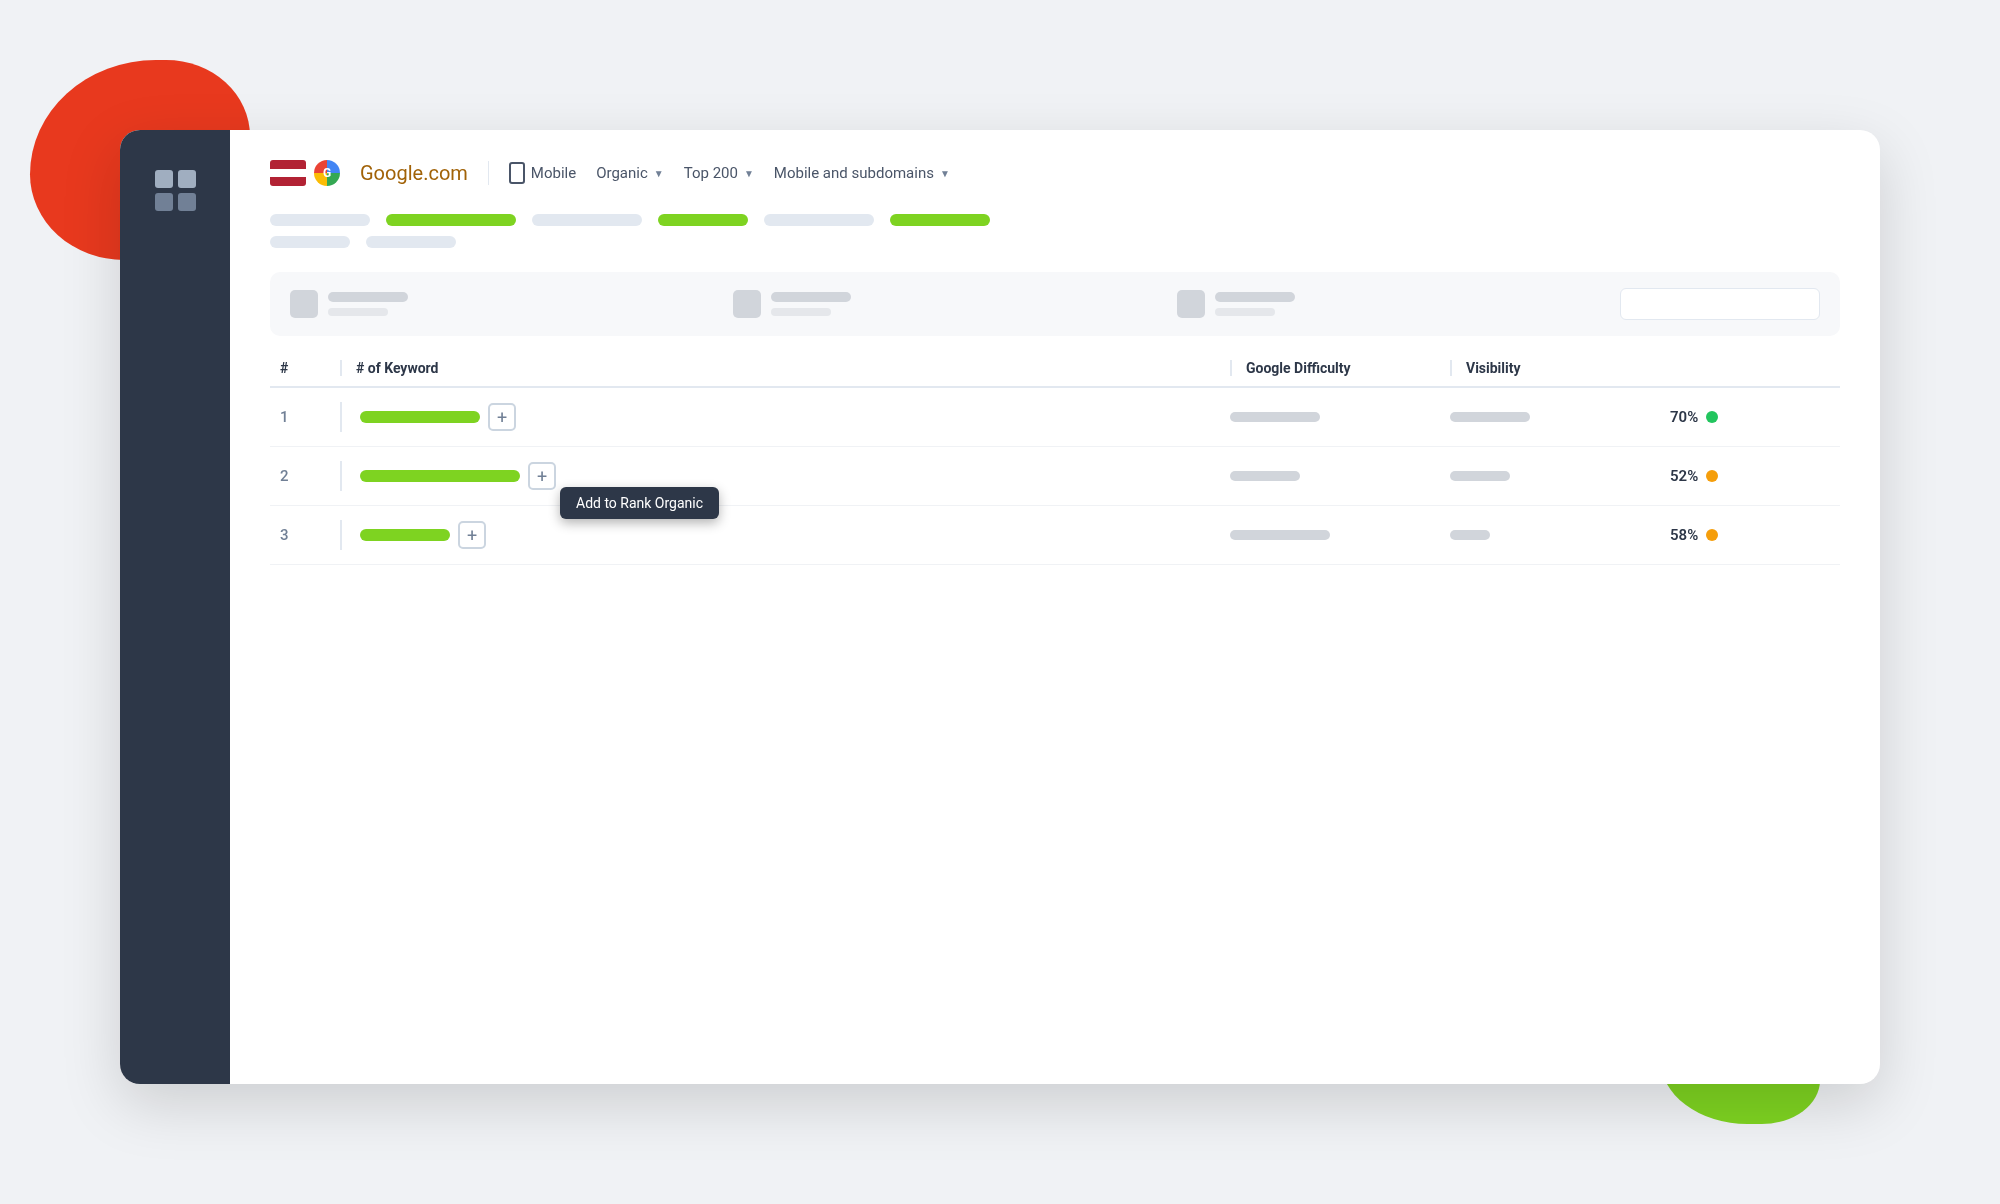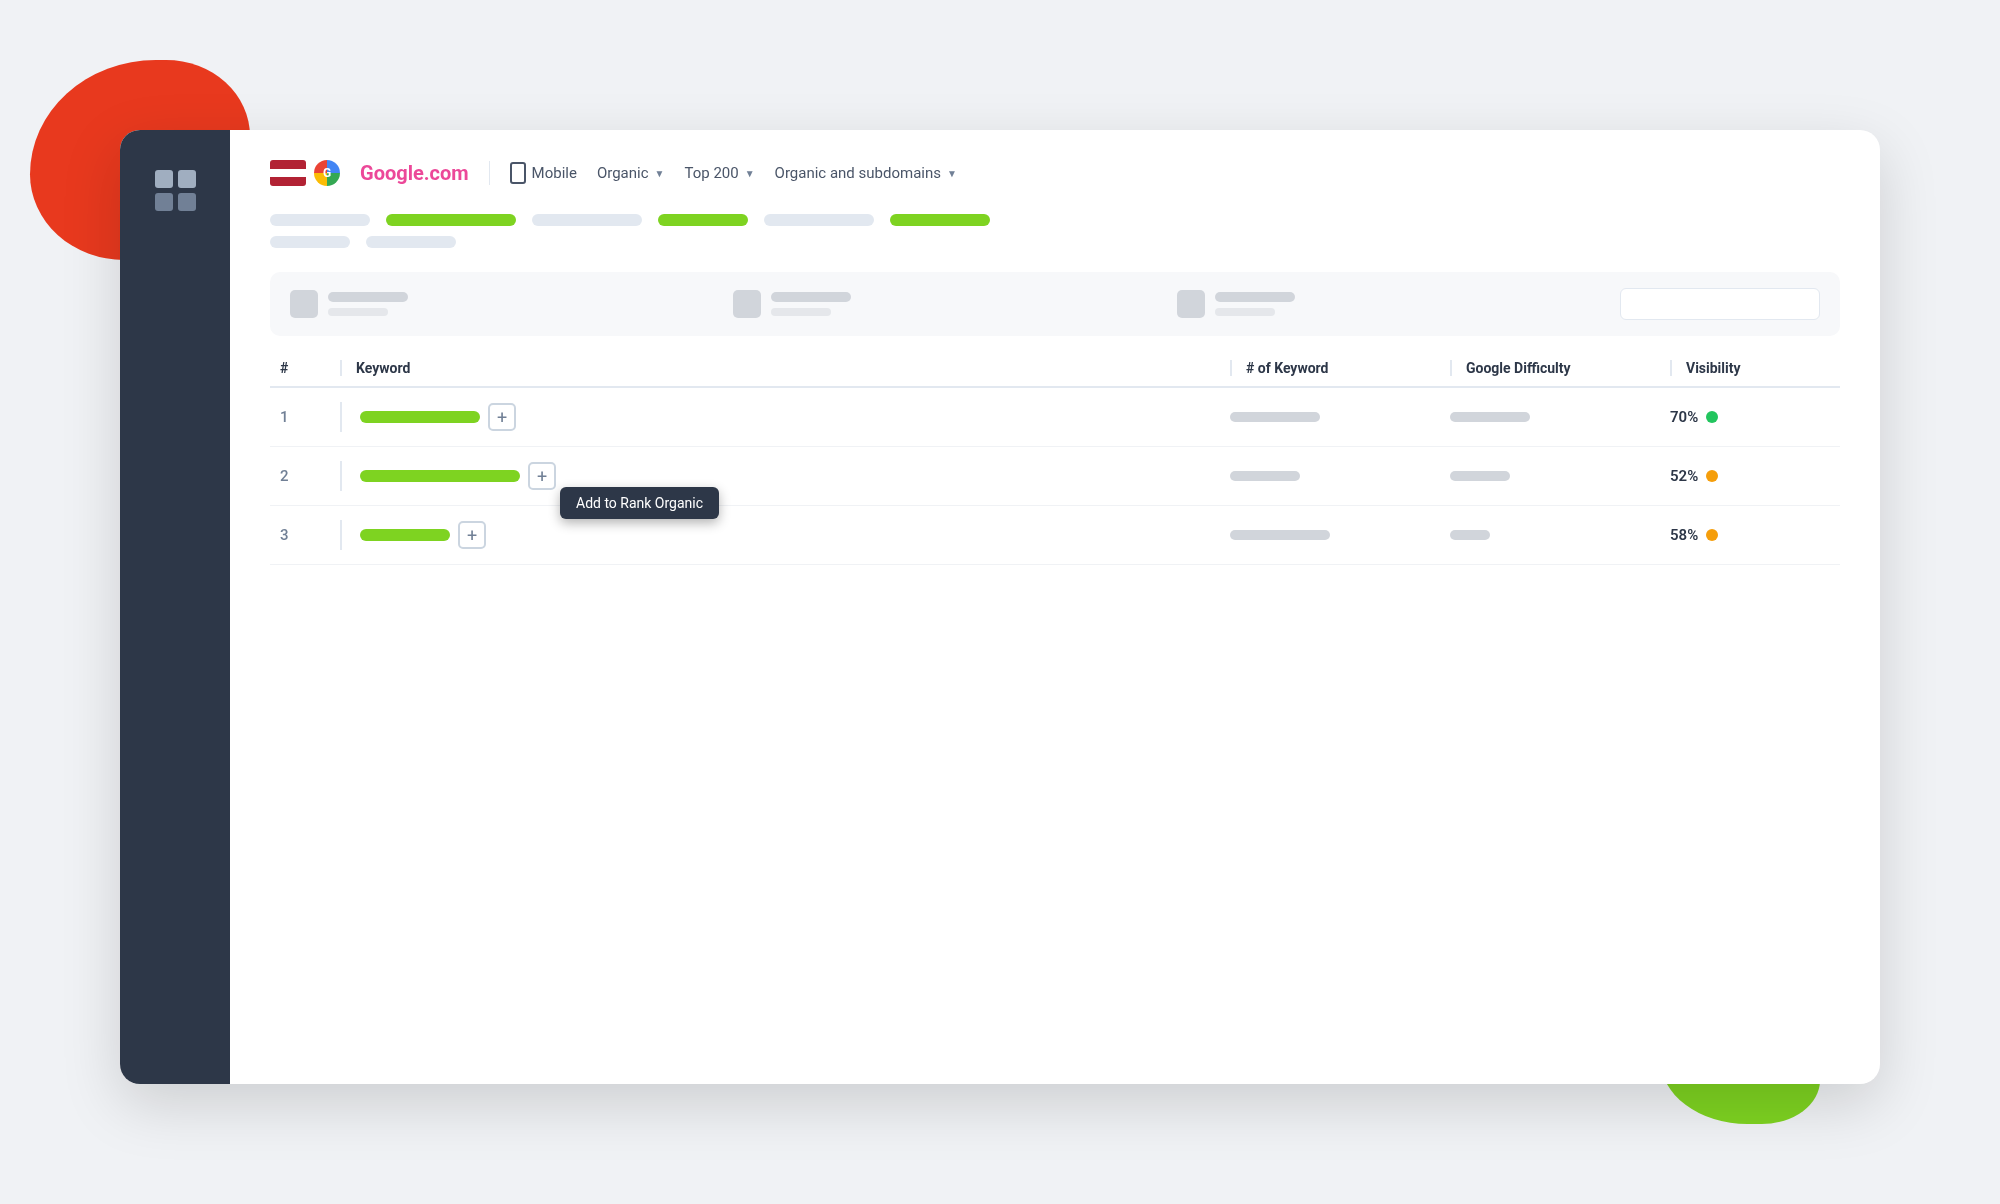--- a/index.html
+++ b/index.html
@@ -139,22 +139,22 @@
       display: flex;
       align-items: center;
       justify-content: center;
       font-size: 12px;
       font-weight: bold;
       color: white;
     }
 
     .site-name {
       font-size: 20px;
-      font-weight: 700;
-      color: #ec4899;
+      font-weight: 400;
+      color: #a16207;
     }
 
     .divider-v {
       width: 1px;
       height: 24px;
       background: #e2e8f0;
     }
 
     .header-item {
       display: flex;
@@ -423,21 +423,21 @@
         <span>Organic</span>
         <span class="chevron">▼</span>
       </div>
 
       <div class="header-item">
         <span>Top 200</span>
         <span class="chevron">▼</span>
       </div>
 
       <div class="header-item">
-        <span>Organic and subdomains</span>
+        <span>Mobile and subdomains</span>
         <span class="chevron">▼</span>
       </div>
     </div>
 
     <div class="skeleton-section">
       <div class="skeleton-row">
         <div class="skeleton-bar" style="width:100px"></div>
         <div class="skeleton-bar green" style="width:130px"></div>
         <div class="skeleton-bar" style="width:110px"></div>
         <div class="skeleton-bar green" style="width:90px"></div>
@@ -476,24 +476,20 @@
     </div>
 
     <div class="table-container">
 
       <div class="table-header">
         <div class="th">
           <span>#</span>
         </div>
         <div class="th">
           <div class="th-divider"></div>
-          <span>Keyword</span>
-        </div>
-        <div class="th">
-          <div class="th-divider"></div>
           <span># of Keyword</span>
         </div>
         <div class="th">
           <div class="th-divider"></div>
           <span>Google Difficulty</span>
         </div>
         <div class="th">
           <div class="th-divider"></div>
           <span>Visibility</span>
         </div>

